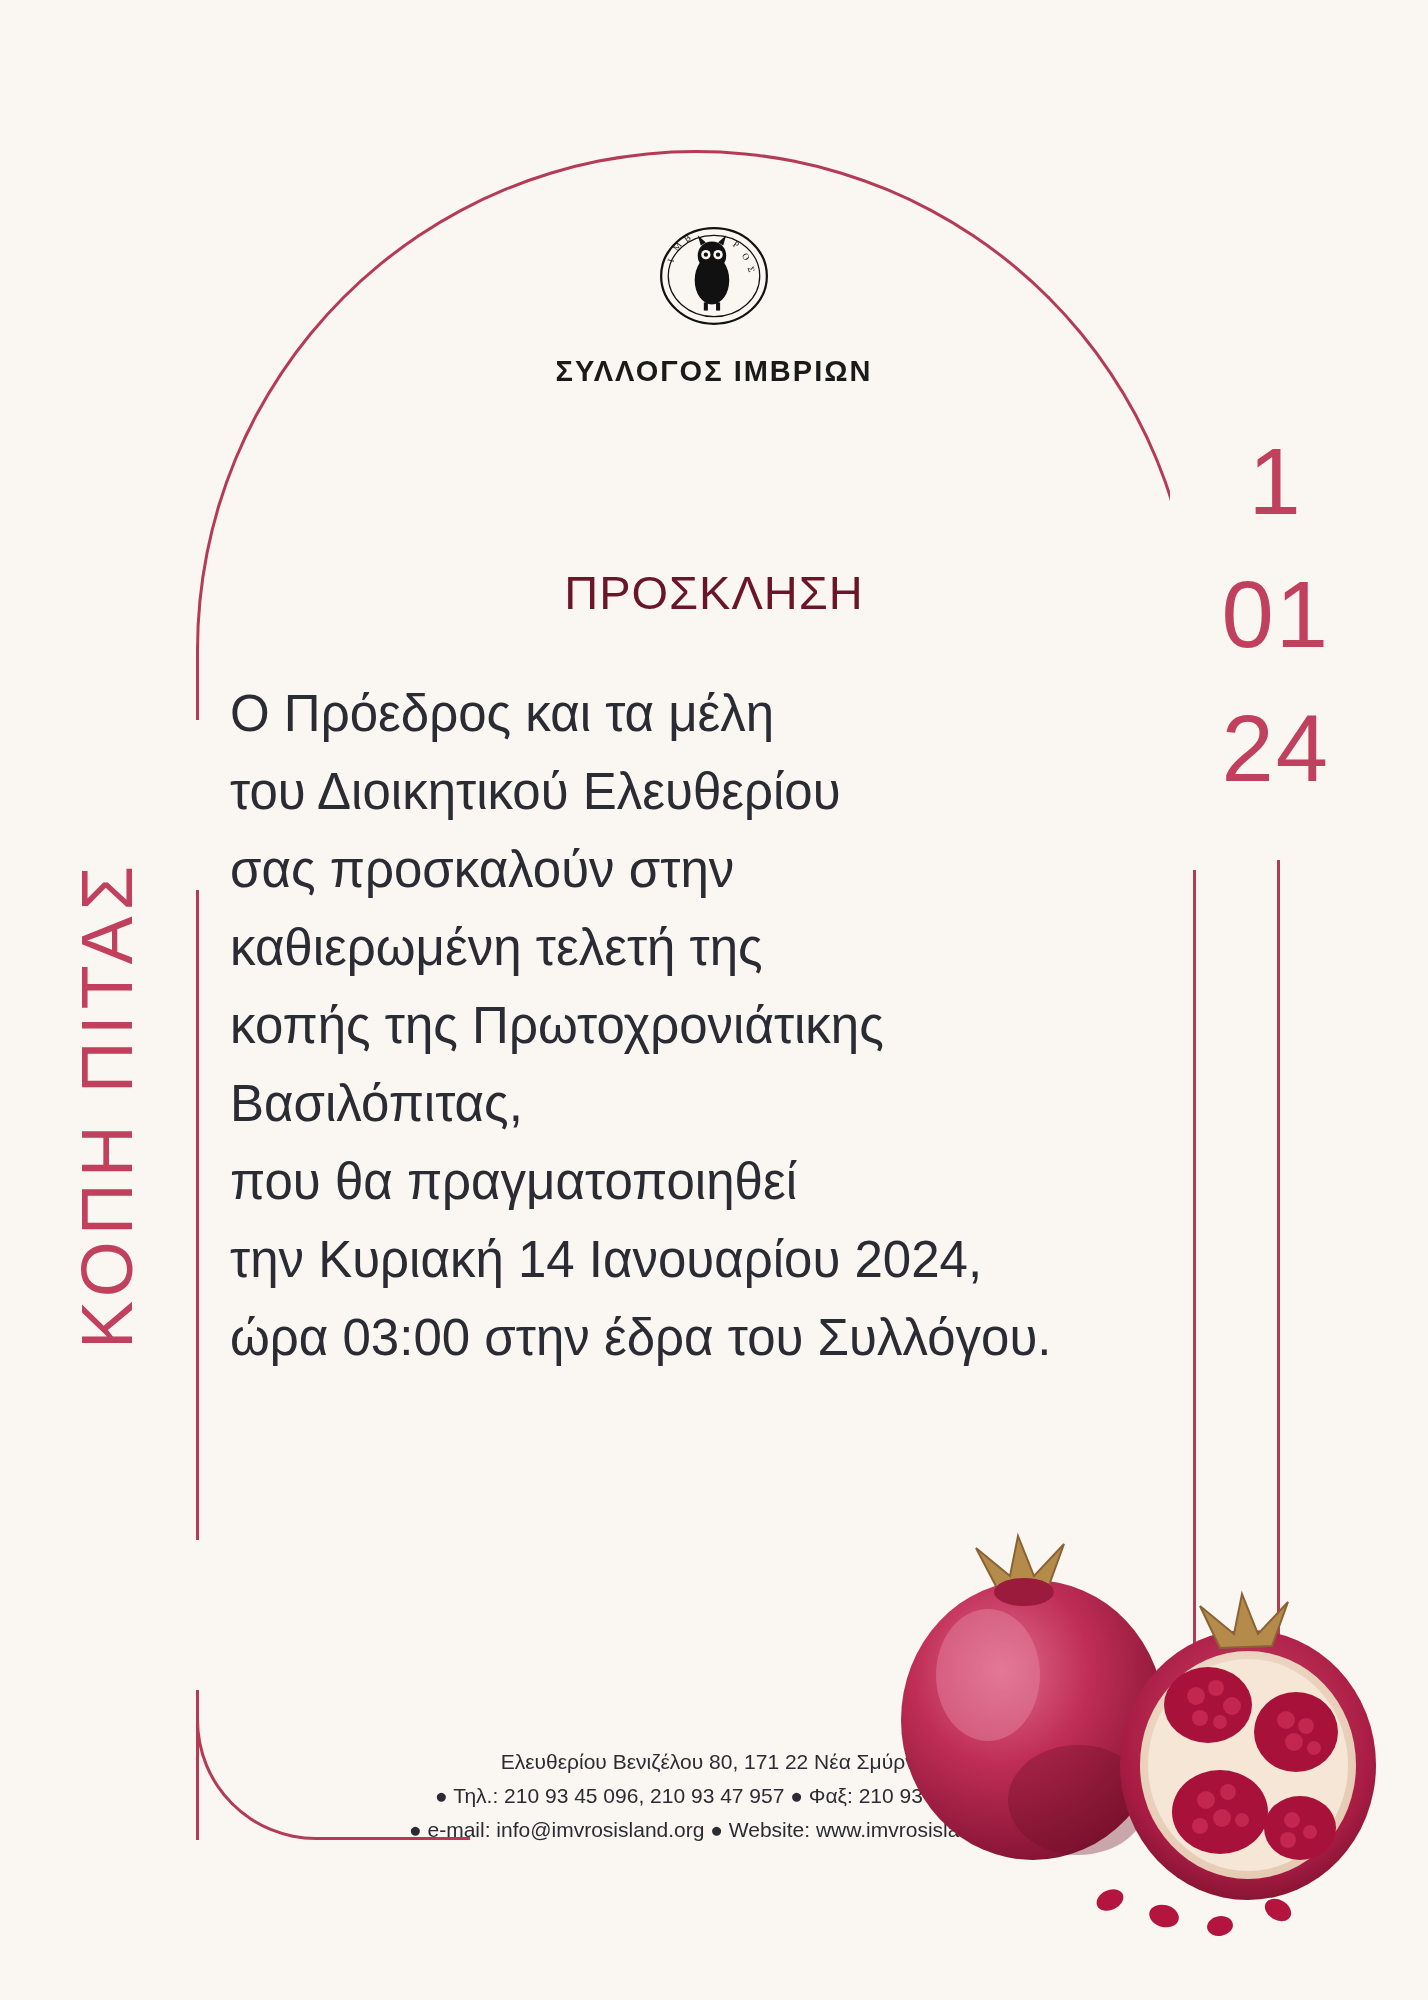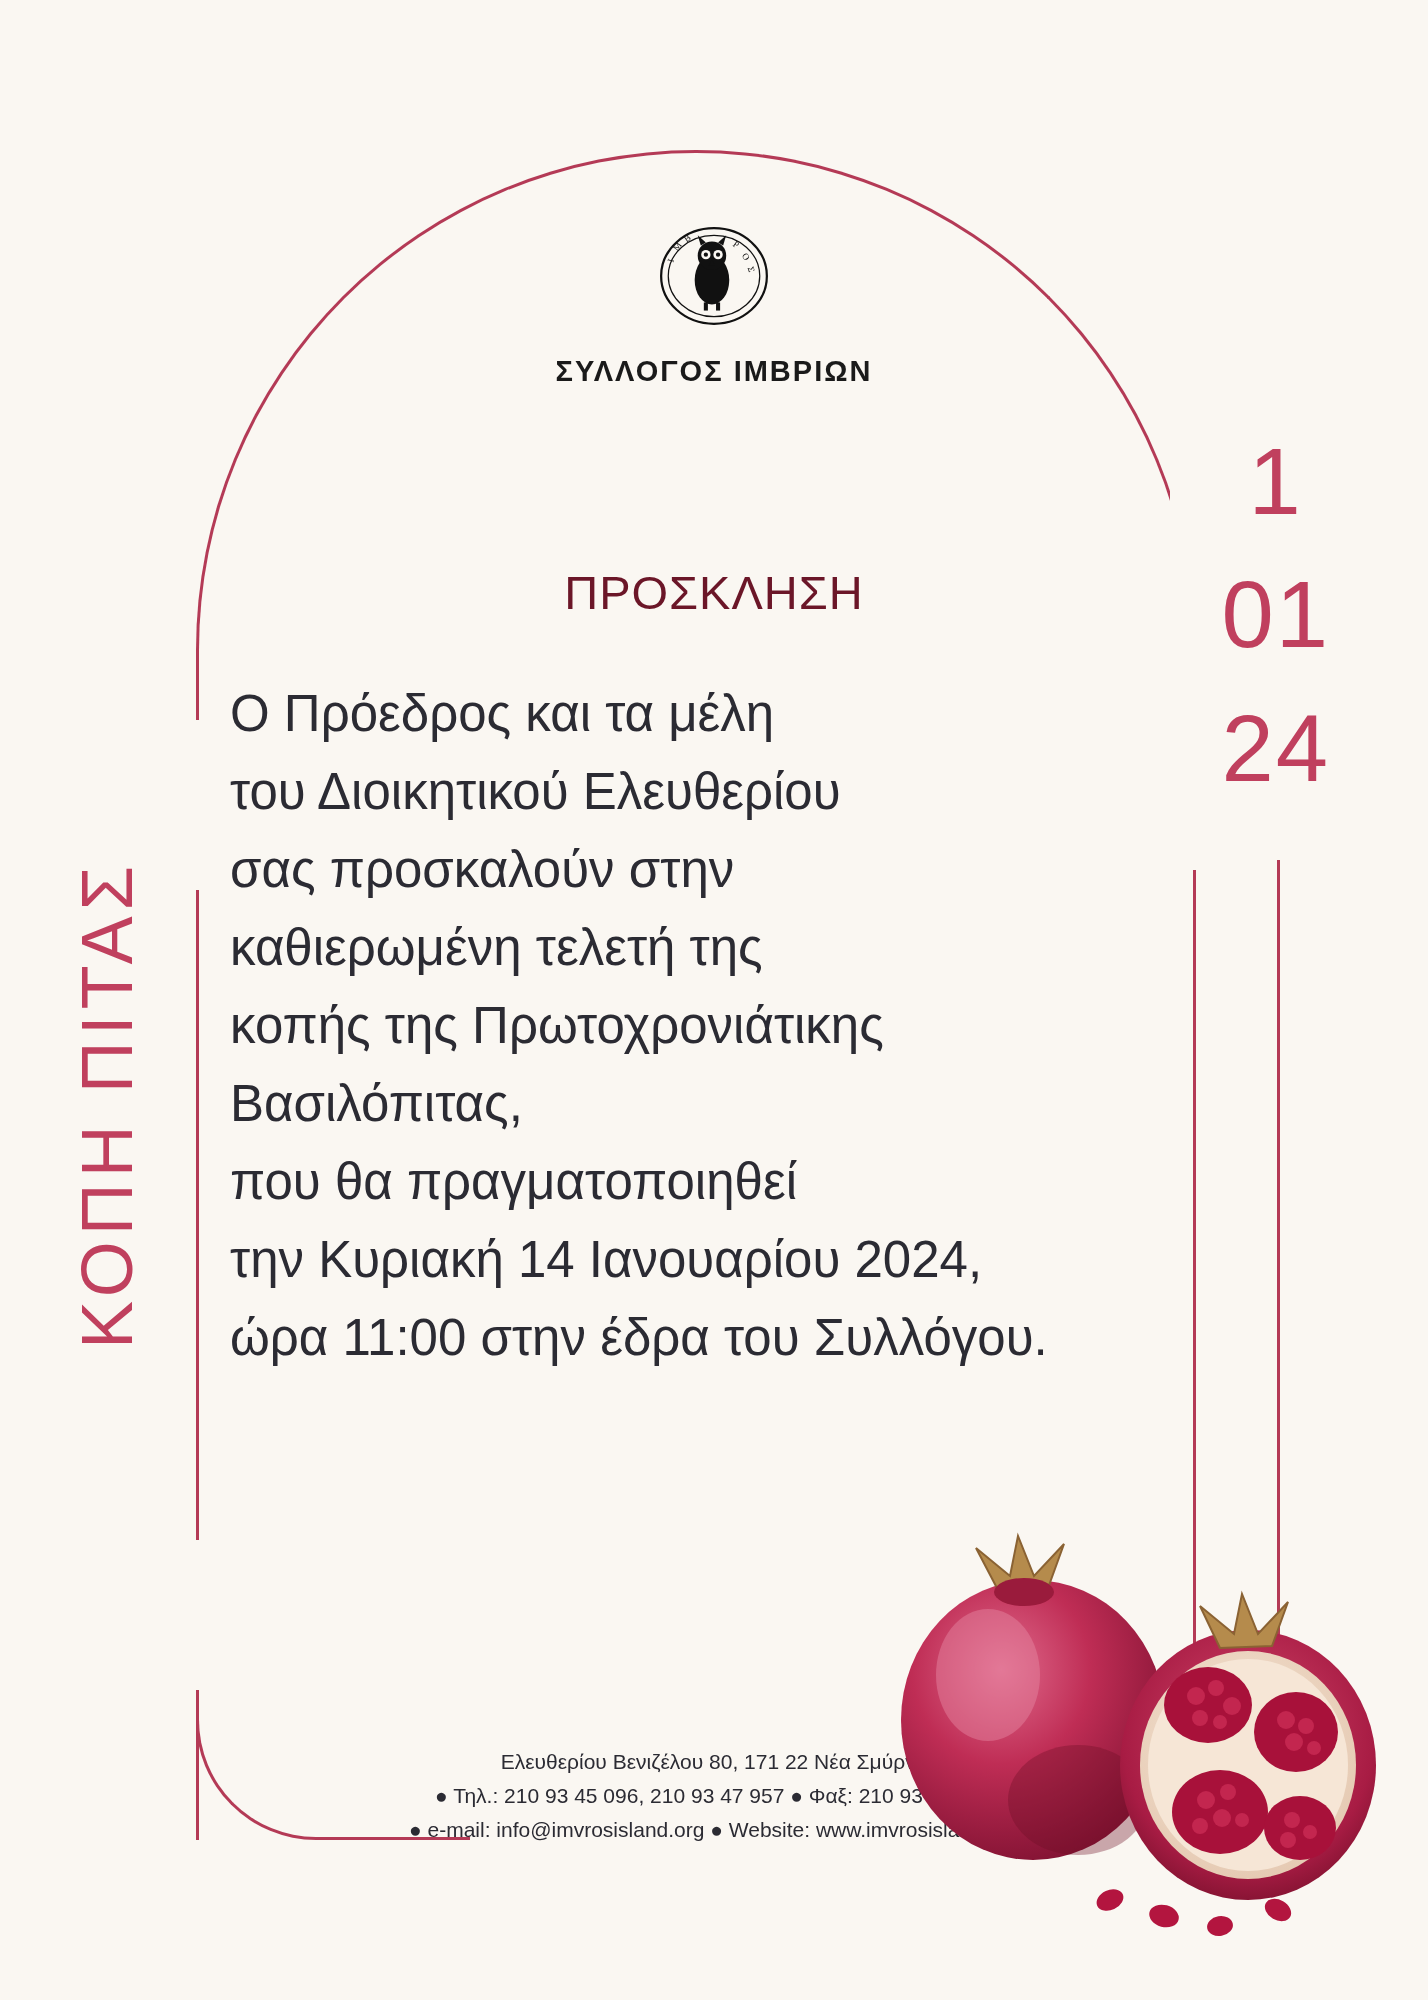--- a/index.html
+++ b/index.html
@@ -242,21 +242,21 @@
 
   <div class="body-text">
     <div>Ο Πρόεδρος και τα μέλη</div>
     <div>του Διοικητικού Ελευθερίου</div>
     <div>σας προσκαλούν στην</div>
     <div>καθιερωμένη τελετή της</div>
     <div>κοπής της Πρωτοχρονιάτικης</div>
     <div>Βασιλόπιτας,</div>
     <div>που θα πραγματοποιηθεί</div>
     <div>την Κυριακή 14 Ιανουαρίου 2024,</div>
-    <div>ώρα 11:00 στην έδρα του Συλλόγου.</div>
+    <div>ώρα 03:00 στην έδρα του Συλλόγου.</div>
   </div>
 
   <div class="date-block">
     <div>1</div>
     <div>01</div>
     <div>24</div>
   </div>
 
   <div class="side-text">ΚΟΠΗ ΠΙΤΑΣ</div>
 

